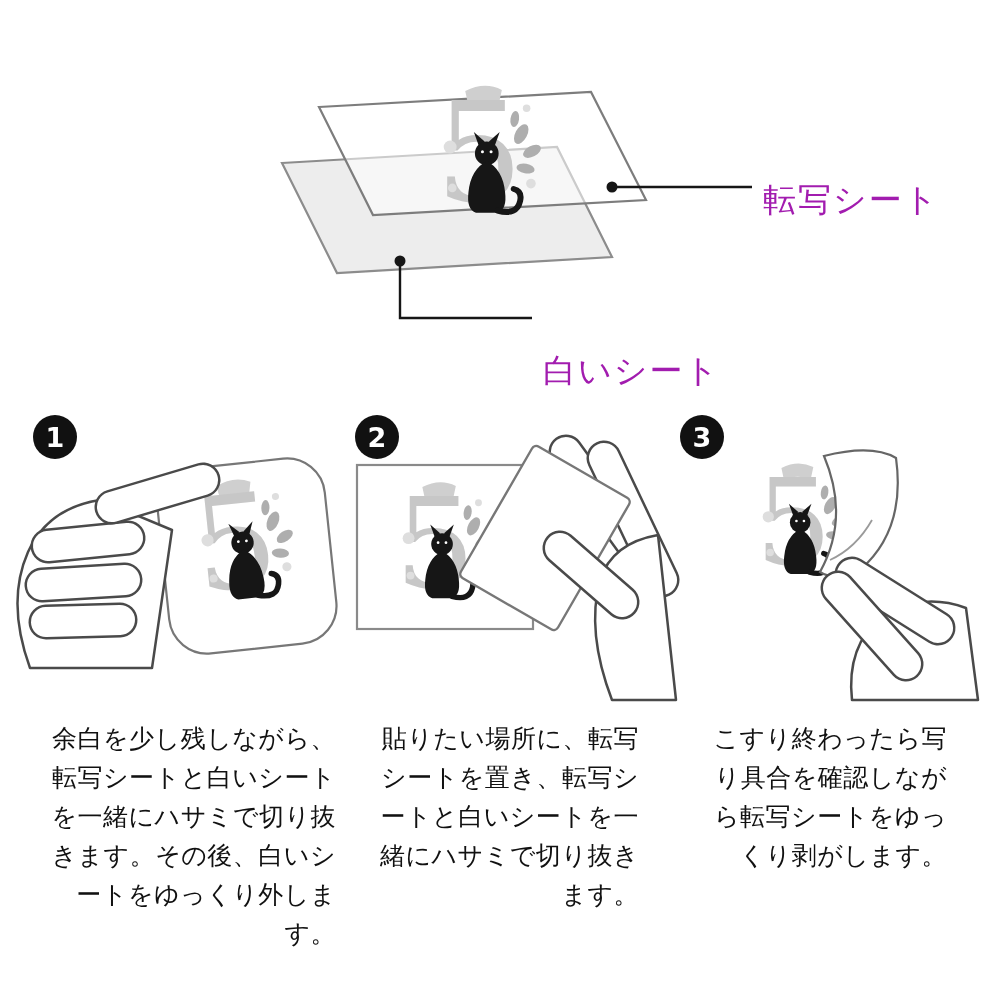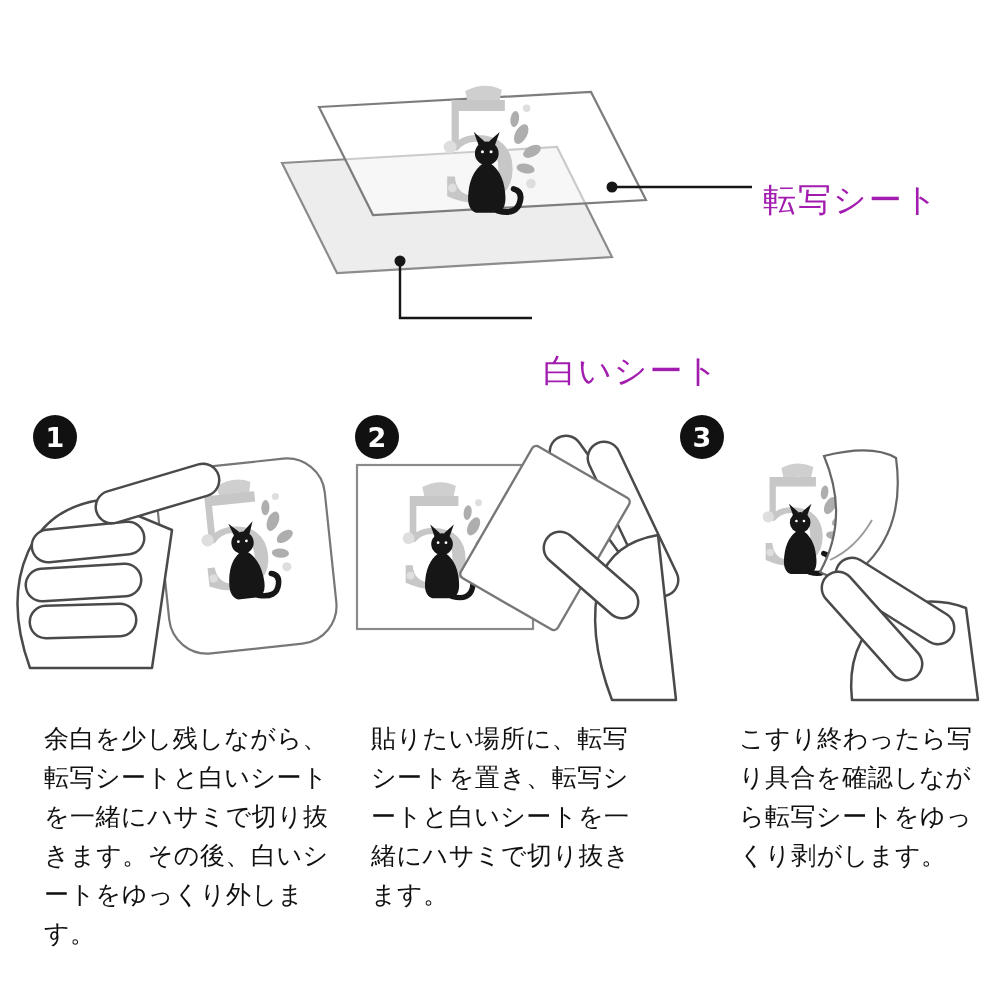--- a/index.html
+++ b/index.html
@@ -28,21 +28,21 @@
     border-radius:50%;
     display:flex; align-items:center; justify-content:center;
     font-size:27px; font-weight:bold;
   }
   .desc {
     position:absolute;
     font-size:25px;
     line-height:39px;
     letter-spacing:0.5px;
     color:#111;
-    text-align:left;
+    text-align:right;
   }
   
   .fo { stroke:#4a4a4a; stroke-width:35px; fill:none; stroke-linecap:round; }
   .fi { stroke:#ffffff; stroke-width:30px; fill:none; stroke-linecap:round; }
   .palm { fill:#ffffff; stroke:#4a4a4a; stroke-width:2.5px; stroke-linejoin:round; }
 </style>
 </head>
 <body>
 
 <div>
@@ -142,15 +142,15 @@
   <div class="badge" style="left:33px; top:415px;">1</div>
 
   <div class="badge" style="left:355px; top:415px;">2</div>
 
   <div class="badge" style="left:680px; top:415px;">3</div>
 
   <div class="desc" style="left:44px; top:719px; width:292px;">余白を少し残しながら、転写シートと白いシートを一緒にハサミで切り抜きます。その後、白いシートをゆっくり外します。</div>
 
   <div class="desc" style="left:371px; top:719px; width:268px;">貼りたい場所に、転写シートを置き、転写シートと白いシートを一緒にハサミで切り抜きます。</div>
 
-  <div class="desc" style="left:699px; top:719px; width:248px;margin-left:40px;">こすり終わったら写り具合を確認しながら転写シートをゆっくり剥がします。</div>
+  <div class="desc" style="left:699px; top:719px; width:248px;">こすり終わったら写り具合を確認しながら転写シートをゆっくり剥がします。</div>
 
 </div>
 
 </body></html>

